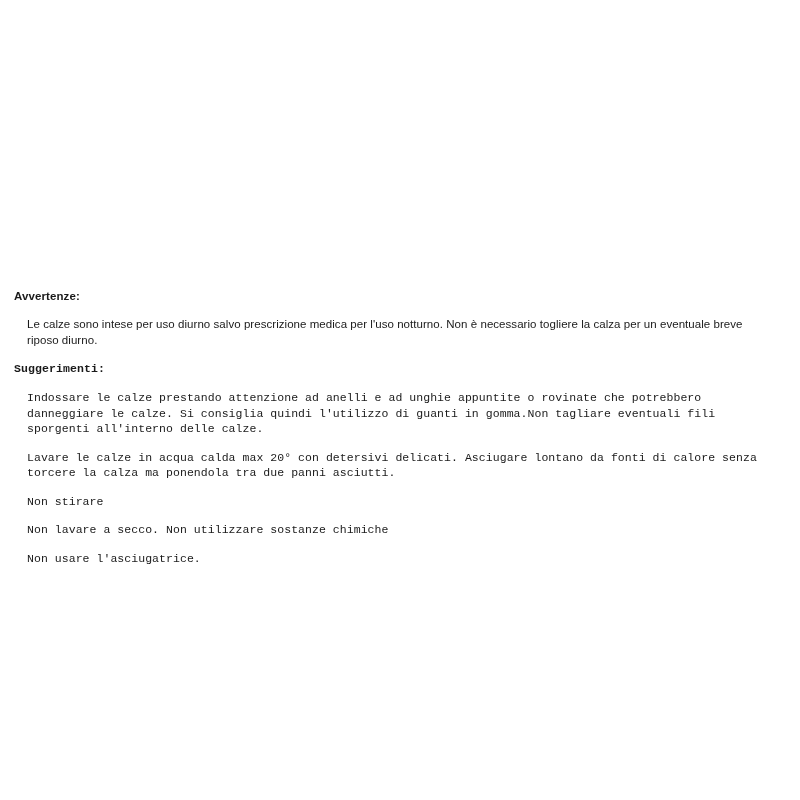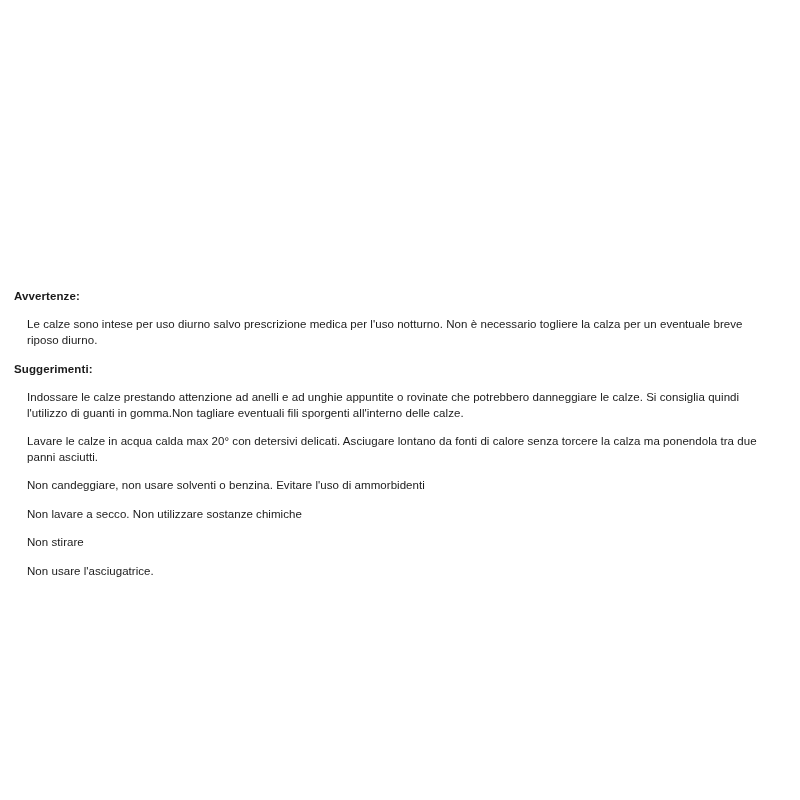--- a/index.html
+++ b/index.html
@@ -39,20 +39,21 @@
   }
   .para {
     font-size: 11.5px;
     font-weight: normal;
     line-height: 15.5px;
     margin: 13px;
     letter-spacing: 0.05px;
   }
   .section + .section {
     margin-top: 6px;
+    font-family: Liberation Mono, monospace;
   }
   .para + .para {
     margin-top: 0px;
   }
 </style>
 </head>
 <body>
 
 <div class="page">
   <div class="content">
@@ -62,20 +63,19 @@
       <p class="para">Le calze sono intese per uso diurno salvo prescrizione medica per l'uso notturno. Non è necessario togliere la calza per un eventuale breve riposo diurno.</p>
     </div>
 
     <div class="section">
       <div class="heading">Suggerimenti:</div>
       <p class="para">Indossare le calze prestando attenzione ad anelli e ad unghie appuntite o rovinate che potrebbero danneggiare le calze. Si consiglia quindi l'utilizzo di guanti in gomma.Non tagliare eventuali fili sporgenti all'interno delle calze.</p>
     </div>
 
     <div class="section">
       <p class="para">Lavare le calze in acqua calda max 20° con detersivi delicati. Asciugare lontano da fonti di calore senza torcere la calza ma ponendola tra due panni asciutti.</p>
-      <p class="para">Non candeggiare, non usare solventi o benzina. Evitare l'uso di ammorbidenti</p>
+      <p class="para">Non stirare</p>
       <p class="para">Non lavare a secco. Non utilizzare sostanze chimiche</p>
-      <p class="para">Non stirare</p>
       <p class="para">Non usare l'asciugatrice.</p>
     </div>
 
   </div>
 </div>
 
 </body></html>

